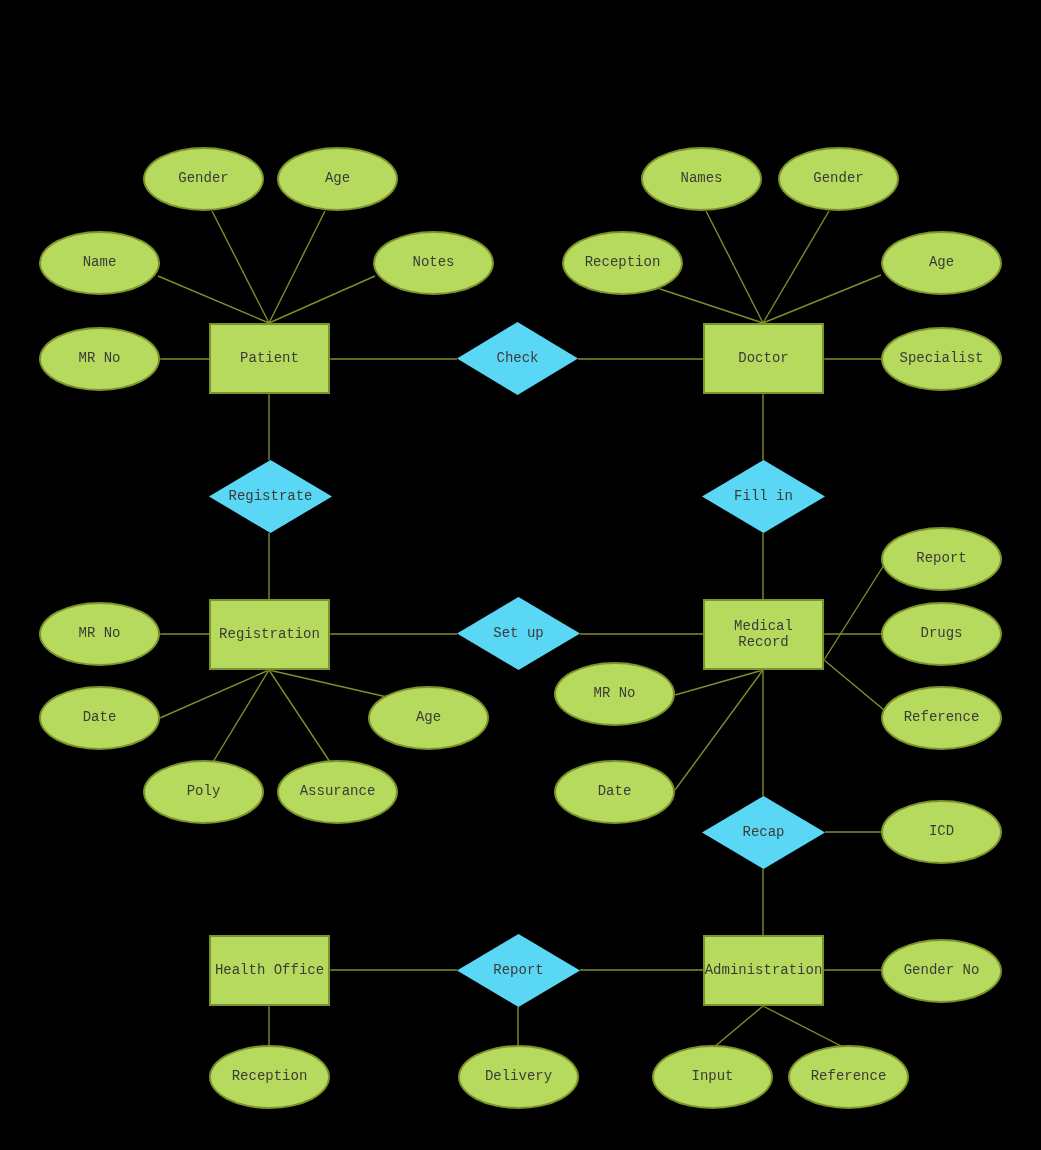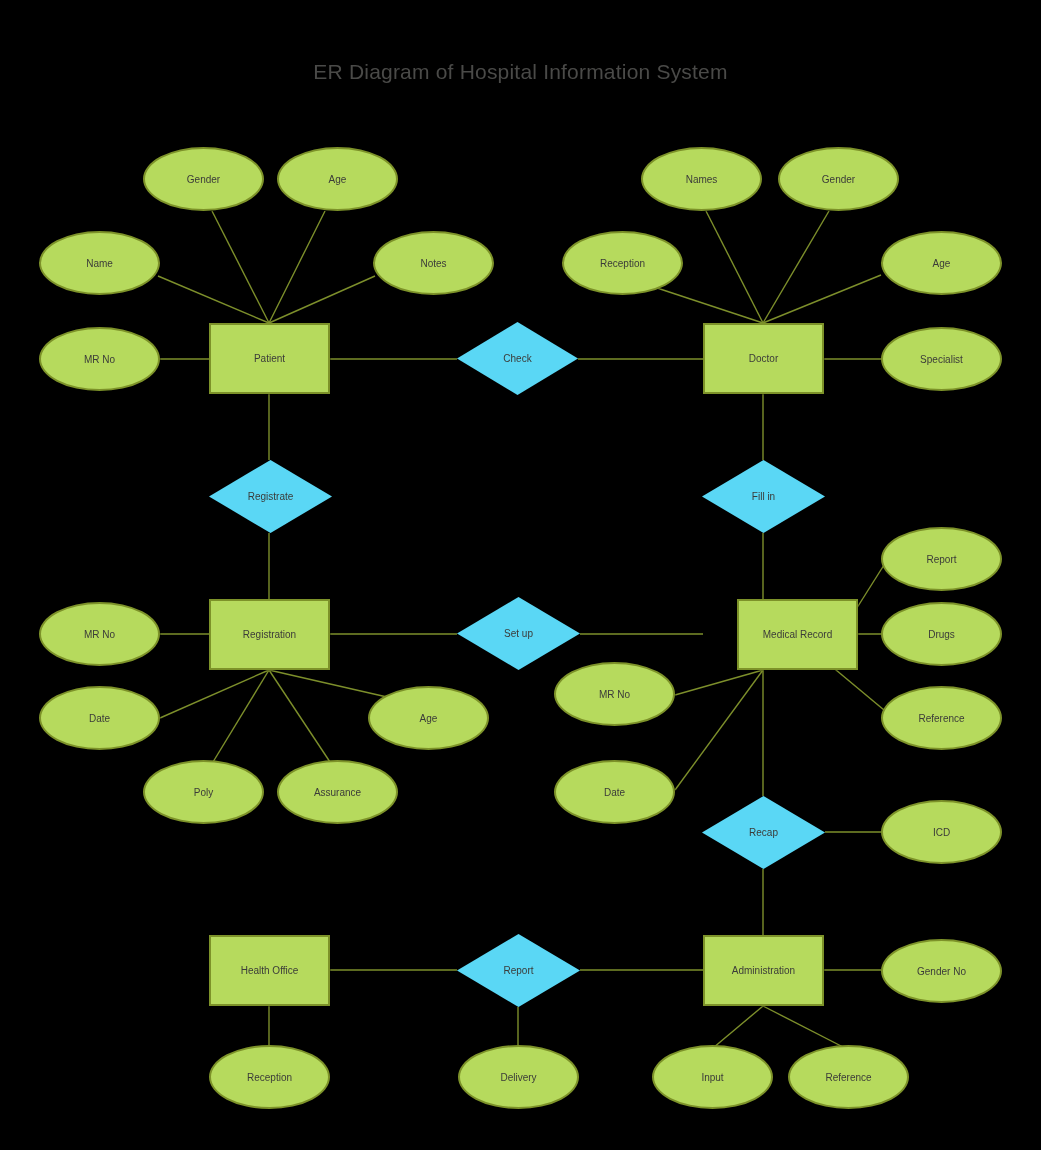--- a/index.html
+++ b/index.html
@@ -38,22 +38,22 @@
     width: 1041px;
     height: 1150px;
   }
   .node {
     position: absolute;
     display: flex;
     align-items: center;
     justify-content: center;
     box-sizing: border-box;
     color: #3b3b39;
-    font-size: 10px;
-    font-family: Liberation Sans, sans-serif;
+    font-size: 14px;
+    font-family: Liberation Mono, monospace;
     text-align: center;
     line-height: 1.1;
   }
   .node.entity {
     background: #b6da5d;
     border: 2px solid #7d9229;
     box-shadow: 1px 1px 0 rgba(0,0,0,0.25);
   }
   .node.attribute {
     background: #b6da5d;
@@ -76,21 +76,20 @@
   }
   .diamond-label {
     position: relative;
     z-index: 2;
   }
 </style>
 </head>
 <body>
 
 <div id="canvas">
-  <div id="title">ER Diagram of Hospital Information System</div>
   <svg id="edges">
       <line x1="158" y1="276" x2="269" y2="323" stroke="#7d8f2b" stroke-width="1.4"></line>
       <line x1="212" y1="211" x2="269" y2="323" stroke="#7d8f2b" stroke-width="1.4"></line>
       <line x1="325" y1="211" x2="269" y2="323" stroke="#7d8f2b" stroke-width="1.4"></line>
       <line x1="375" y1="276" x2="269" y2="323" stroke="#7d8f2b" stroke-width="1.4"></line>
       <line x1="160" y1="359" x2="209" y2="359" stroke="#7d8f2b" stroke-width="1.4"></line>
       <line x1="330" y1="359" x2="457" y2="359" stroke="#7d8f2b" stroke-width="1.4"></line>
       <line x1="578" y1="359" x2="703" y2="359" stroke="#7d8f2b" stroke-width="1.4"></line>
       <line x1="706" y1="211" x2="763" y2="323" stroke="#7d8f2b" stroke-width="1.4"></line>
       <line x1="829" y1="211" x2="763" y2="323" stroke="#7d8f2b" stroke-width="1.4"></line>
@@ -176,21 +175,21 @@
       <div class="node attribute" style="left: 39px; top: 602px; width: 121px; height: 64px;">
         <span>MR No</span>
       </div>
       <div class="node entity" style="left: 209px; top: 599px; width: 121px; height: 71px;">
         <span>Registration</span>
       </div>
       <div class="node relationship" style="left: 457px; top: 597px; width: 123px; height: 73px;">
         <div class="diamond-shape"></div>
         <span class="diamond-label">Set up</span>
       </div>
-      <div class="node entity" style="left: 703px; top: 599px; width: 121px; height: 71px; margin-left: 34px;">
+      <div class="node entity" style="left: 703px; top: 599px; width: 121px; height: 71px;">
         <span>Medical Record</span>
       </div>
       <div class="node attribute" style="left: 881px; top: 527px; width: 121px; height: 64px;">
         <span>Report</span>
       </div>
       <div class="node attribute" style="left: 881px; top: 602px; width: 121px; height: 64px;">
         <span>Drugs</span>
       </div>
       <div class="node attribute" style="left: 881px; top: 686px; width: 121px; height: 64px;">
         <span>Reference</span>

